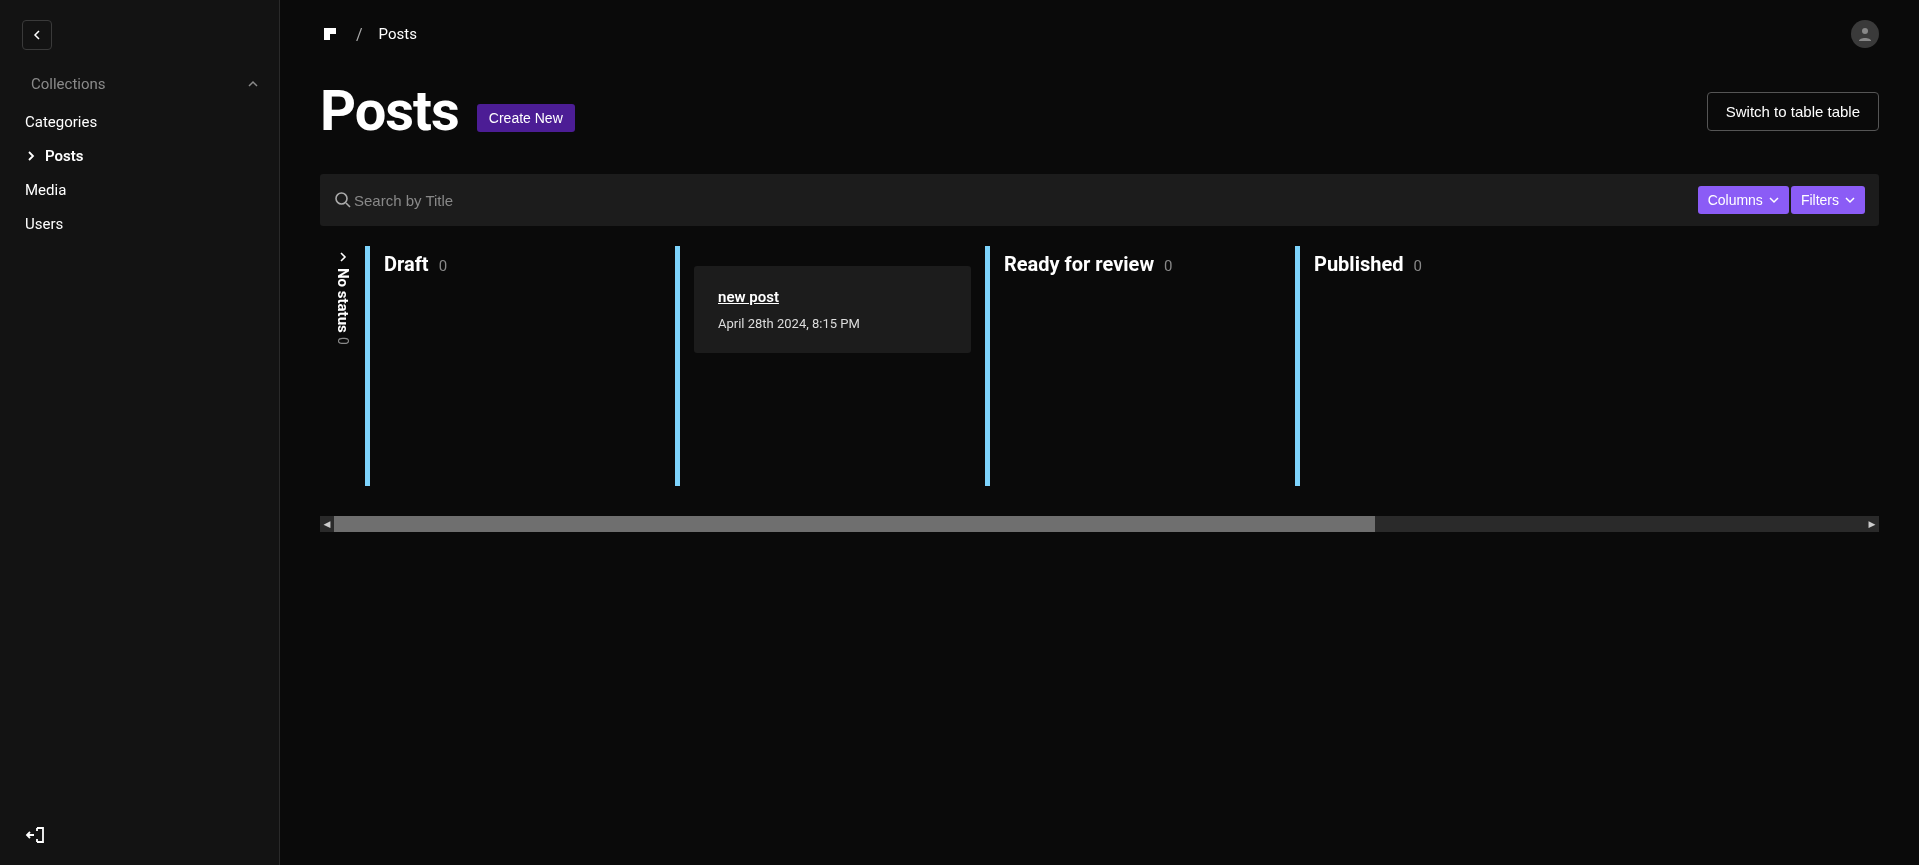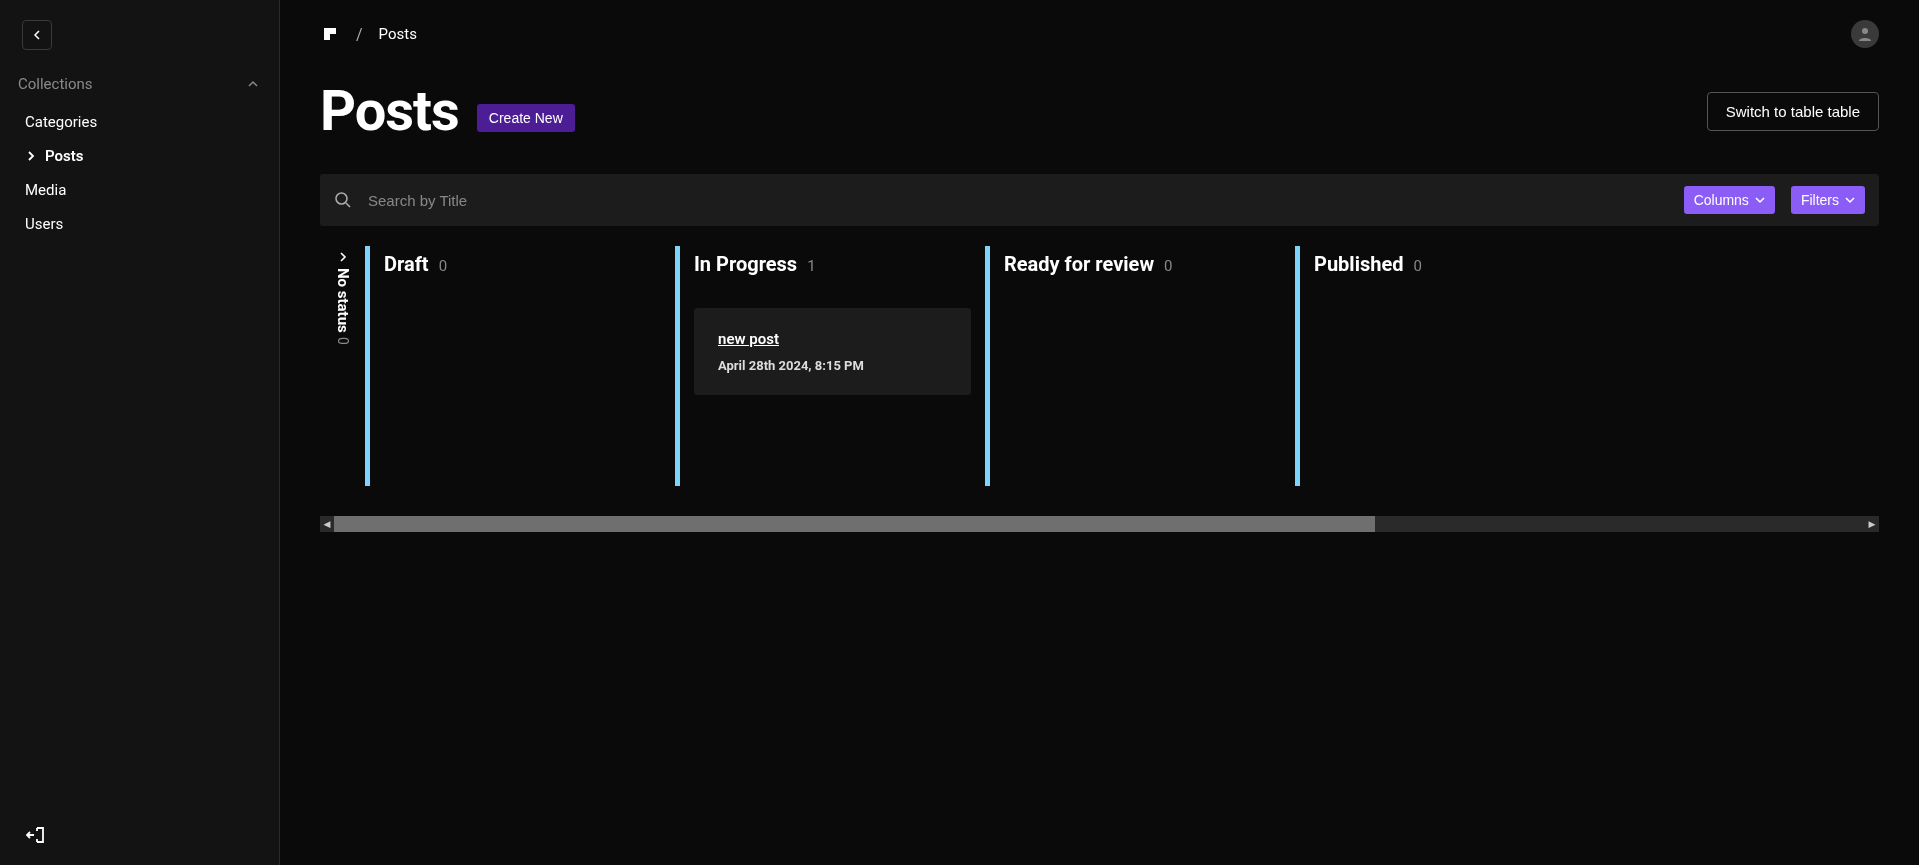--- a/index.html
+++ b/index.html
@@ -37,21 +37,21 @@
     align-items: center;
     justify-content: center;
     margin-left: 22px;
     margin-bottom: 25px;
     cursor: pointer;
   }
   .section-header {
     display: flex;
     align-items: center;
     justify-content: space-between;
-    padding: 0 20px 12px 18px;
+    padding: 0 20px 12px 31px;
     color: #8a8a8a;
     font-size: 15px;
     cursor: pointer;
   }
   .nav-item {
     padding: 8px 25px;
     color: #fff;
     font-size: 15px;
     cursor: pointer;
     display: flex;
@@ -129,21 +129,21 @@
     cursor: pointer;
   }
   
   .searchbar {
     margin: 30px 40px 0 40px;
     background: #1c1c1c;
     border-radius: 3px;
     display: flex;
     align-items: center;
     padding: 12px 14px;
-    gap: 16px;
+    gap: 2px;
   }
   .searchbar input {
     flex: 1;
     background: transparent;
     border: none;
     outline: none;
     color: #fff;
     font-size: 15px;
   }
   .searchbar input::placeholder { color: #888; }
@@ -213,21 +213,20 @@
   .card-title {
     color: #fff;
     font-size: 15px;
     text-decoration: underline;
     font-weight: 600;
   }
   .card-sub {
     color: #ddd;
     font-size: 13px;
     margin-top: 10px;
-    font-weight: bold;
   }
   
   .hscroll {
     margin: 30px 40px 0 40px;
     height: 16px;
     background: #2a2a2a;
     position: relative;
     display: flex;
     align-items: center;
   }
@@ -356,24 +355,20 @@
       </div>
 
       <div class="column">
         <div class="col-header">
           <span class="col-title">Draft</span>
           <span class="col-count">0</span>
         </div>
       </div>
 
       <div class="column">
-        <div class="col-header">
-          <span class="col-title">In Progress</span>
-          <span class="col-count">1</span>
-        </div>
         <div class="card">
           <div class="card-title">new post</div>
           <div class="card-sub">April 28th 2024, 8:15 PM</div>
         </div>
       </div>
 
       <div class="column">
         <div class="col-header">
           <span class="col-title">Ready for review</span>
           <span class="col-count">0</span>

